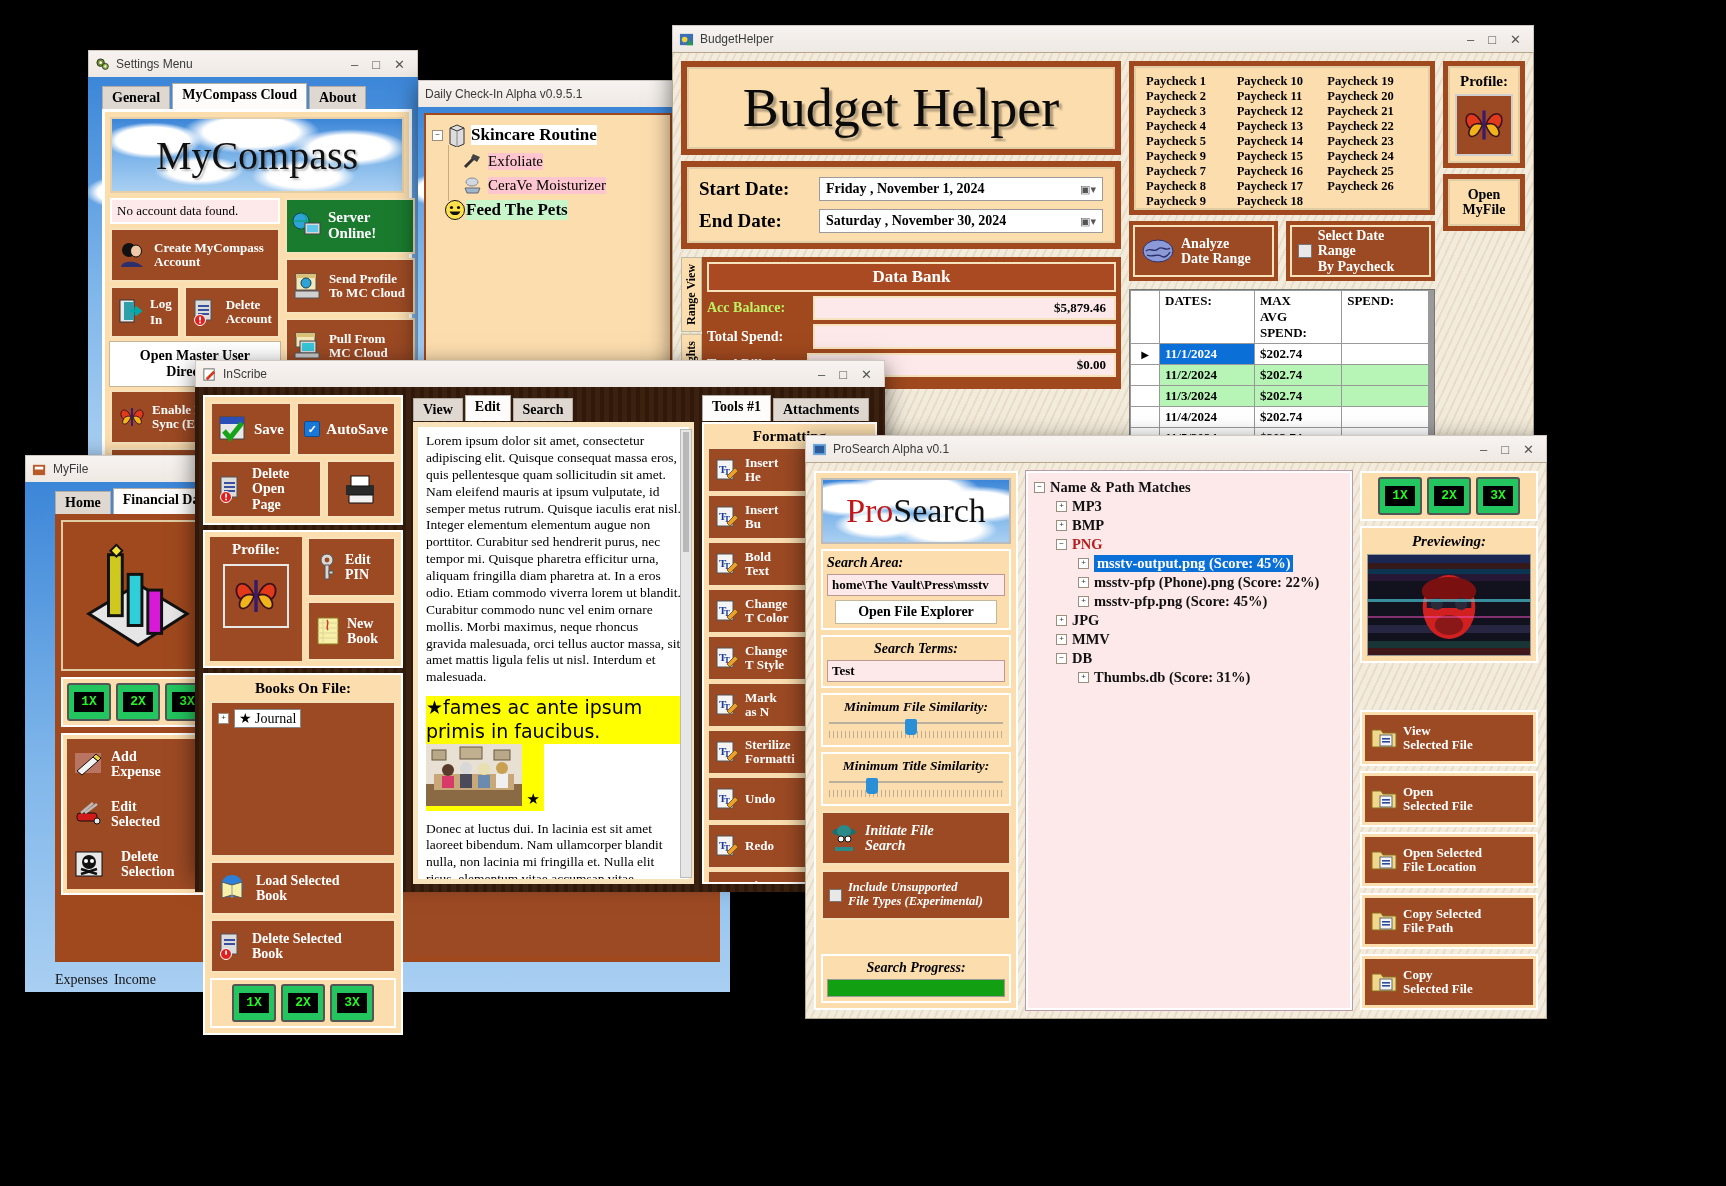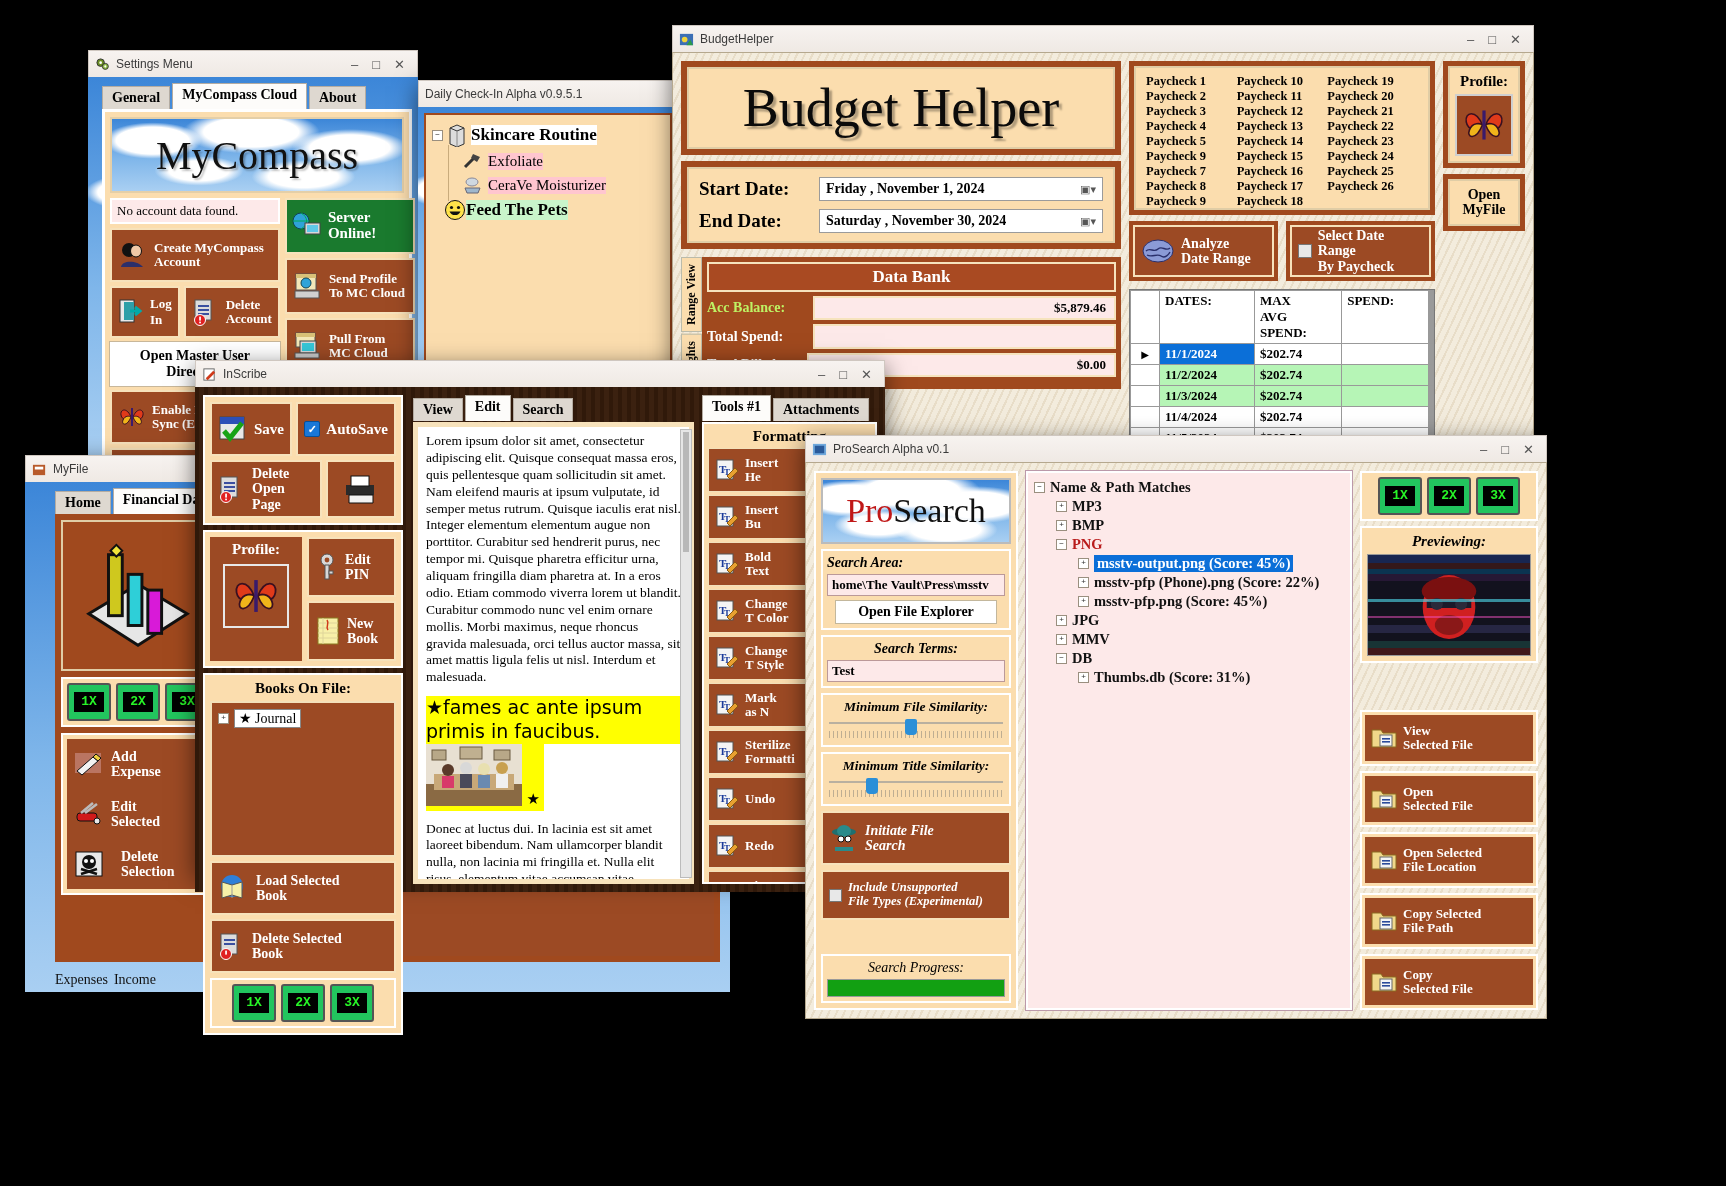--- a/index.html
+++ b/index.html
@@ -820,21 +820,21 @@
           <path d="M6 24h18v4H6z" fill="#2a8a8a"></path>
           </svg>
         <span style="font-size:14px;line-height:1.1;font-style:italic;">Initiate File<br>Search</span>
       </div>
       <div class="btnbrown" style="margin-top:5px;height:38px;">
         <span style="width:11px;height:11px;background:#e8e8e8;border:1px solid #777;display:inline-block;flex:0 0 auto;"></span>
         <span style="font-size:12.5px;line-height:1.1;font-style:italic;">Include Unsupported<br>File Types (Experimental)</span>
       </div>
       <div style="flex:1 1 auto;"></div>
       <div class="tan" style="border:2px solid #fff;padding:4px;">
-        <div style="text-align:center;font-weight:normal;font-style:italic;font-size:14px;">Search Progress:</div>
+        <div style="text-align:center;font-weight:bold;font-style:italic;font-size:14px;">Search Progress:</div>
         <div class="white" style="border:1px solid #999;height:16px;margin-top:3px;">
           <div id="pfill" style="height: 100%; background: rgb(18, 160, 18); width: 100%;"></div>
         </div>
       </div>
     </div>
 
     <div class="pinkish scr" style="flex:1 1 auto;border:2px solid #fff;box-shadow:0 0 0 1px #b9a;padding:6px;font-size:14.5px;" id="tree">
         <div style="display: flex; align-items: center; gap: 5px; margin-left: 0px; margin-bottom: 2px;">
           <span class="nodot">−</span>
           <span style="font-weight: bold; color: rgb(17, 17, 17);">Name &amp; Path Matches</span>

